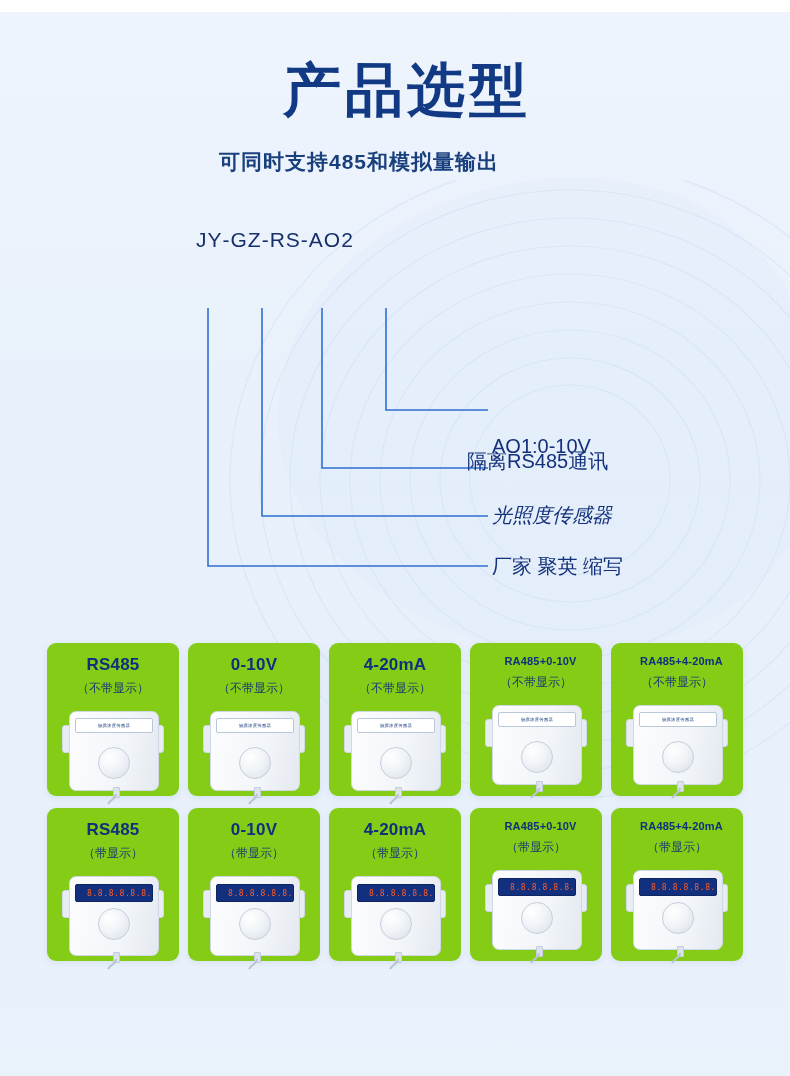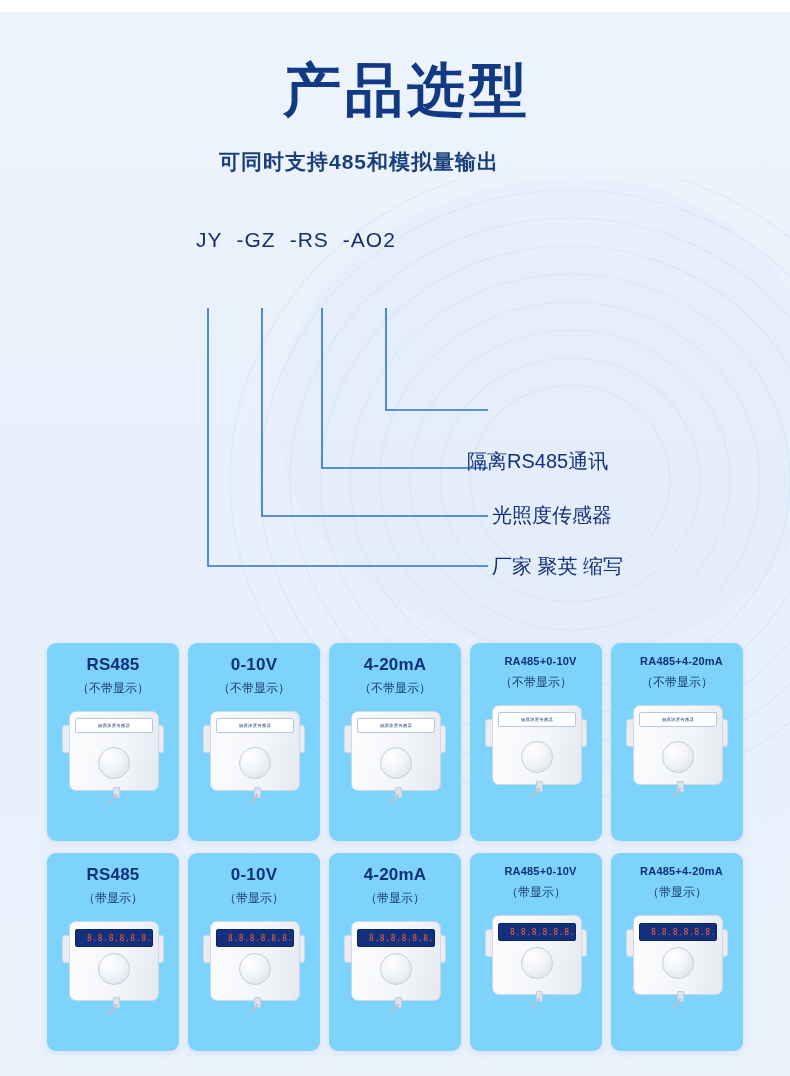--- a/index.html
+++ b/index.html
@@ -72,59 +72,58 @@
 
   
   .model-code {
     position: absolute;
     top: 228px;
     left: 196px;
     font-size: 21px;
     color: #17306b;
     letter-spacing: 1px;
     display: flex;
-    gap: 14px;
   }
   .model-code span { white-space: pre; }
 
   
   .diagram {
     position: absolute;
     top: 258px;
     left: 150px;
     width: 520px;
     height: 340px;
   }
   .legend {
     position: absolute;
     font-size: 20px;
     color: #13307a;
     white-space: pre;
     line-height: 1.32;
   }
   .legend.l1 { top: 380px; left: 492px; }
   .legend.l2 { top: 448px; left: 467px; }
-  .legend.l3 { top: 502px; left: 492px; }
+  .legend.l3 { top: 502px; left: 492px; font-style: italic; }
   .legend.l4 { top: 553px; left: 492px; }
 
   
   .grid {
     position: absolute;
     top: 643px;
     left: 47px;
     width: 700px;
     display: grid;
     grid-template-columns: repeat(5, 132px);
     grid-column-gap: 9px;
     grid-row-gap: 12px;
   }
   .card {
     width: 132px;
-    height: 198px;
-    background: #7dd3fc;
+    height: 153px;
+    background: #84cc16;
     border-radius: 9px;
     box-shadow: 0 2px 7px rgba(60,100,160,.10);
     display: flex;
     flex-direction: column;
     align-items: center;
     padding-top: 13px;
     box-sizing: border-box;
   }
   .card-title {
     font-size: 17px;
@@ -274,20 +273,21 @@
 
     <path d="M172,50 L172,210 L338,210"></path>
 
     <path d="M112,50 L112,258 L338,258"></path>
 
     <path d="M58,50 L58,308 L338,308"></path>
   </g>
 </svg>
 
 <div class="legend l1">
+  <div>AO1:0-10V</div>
 </div>
 <div class="legend l2">隔离RS485通讯</div>
 <div class="legend l3">光照度传感器</div>
 <div class="legend l4">厂家 聚英 缩写</div>
 
 <div class="grid">
 
   <div class="card">
     <div class="card-title">RS485</div>
     <div class="card-sub">（不带显示）</div>

